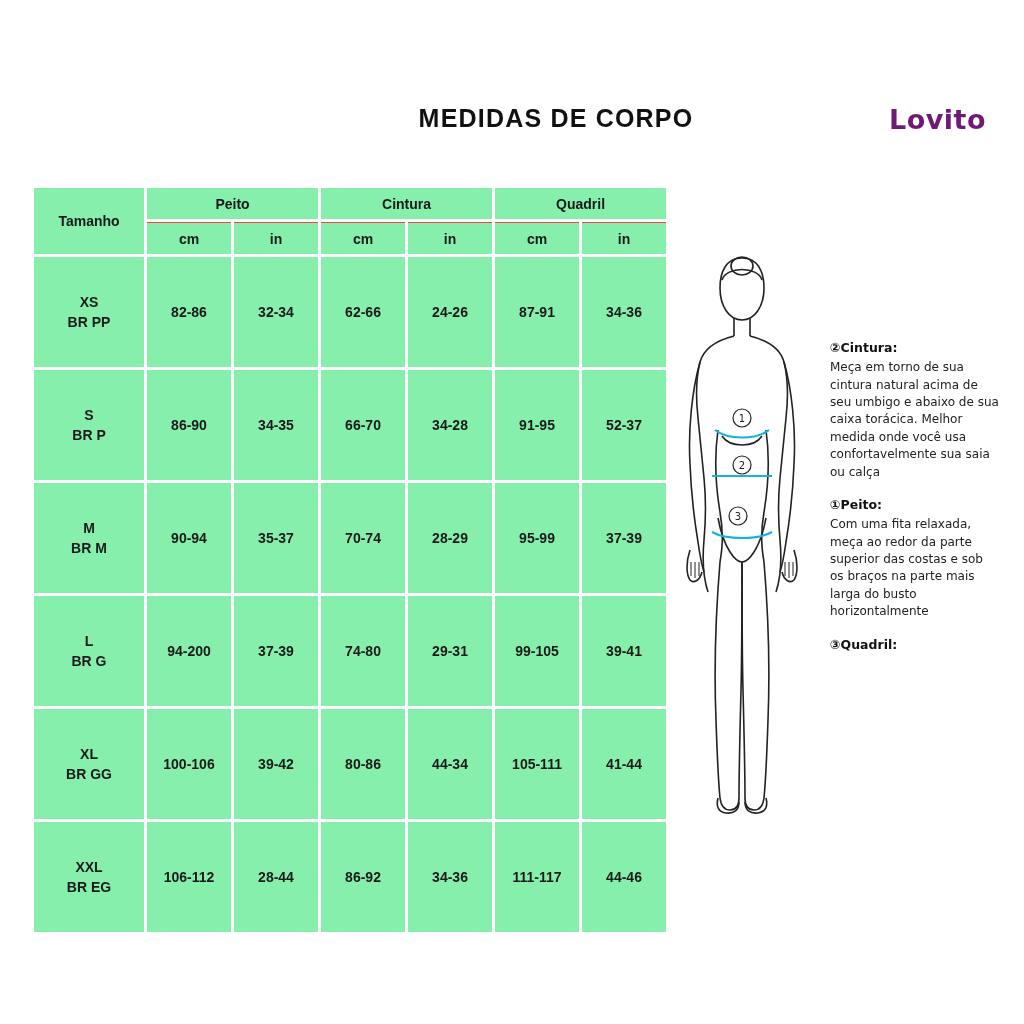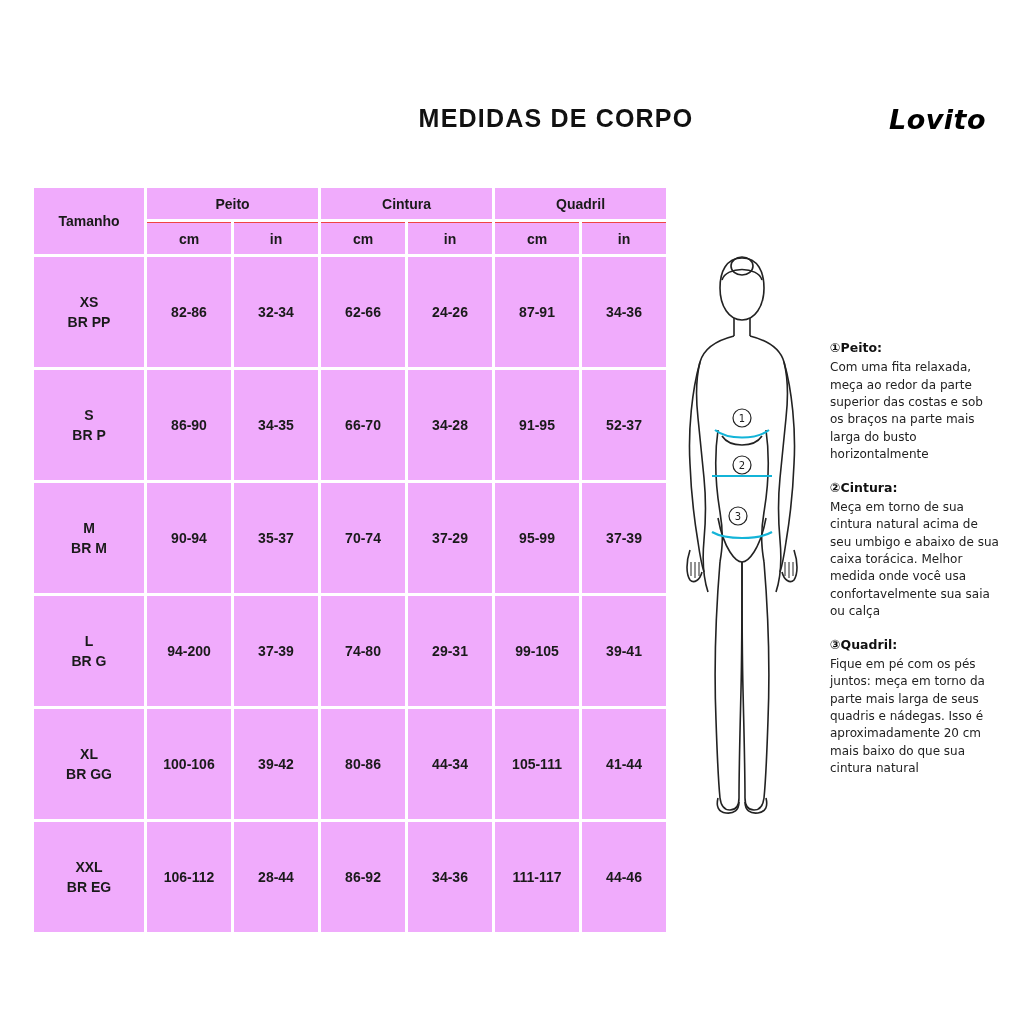--- a/index.html
+++ b/index.html
@@ -32,39 +32,38 @@
     color: #111;
     padding-left: 44px;
   }
   .brand {
     position: absolute;
     top: 104px;
     right: 38px;
     font-size: 27px;
     font-weight: bold;
     letter-spacing: 0.5px;
-    color: #000000;
+    color: #701a75;
     font-family: "DejaVu Sans", sans-serif;
-    font-style: italic;
   }
   
   .table-wrap {
     position: absolute;
     top: 185px;
     left: 31px;
     width: 622px;
   }
   table.size-table {
     border-collapse: separate;
     border-spacing: 3px;
     width: 622px;
     table-layout: fixed;
   }
   table.size-table td, table.size-table th {
-    background: #f0abfc;
+    background: #86efac;
     text-align: center;
     vertical-align: middle;
     font-size: 14px;
     color: #1a1a1a;
     padding: 0;
     font-weight: bold;
   }
   .hdr-group {
     height: 31px;
     font-size: 13.5px;
@@ -191,21 +190,21 @@
           <td class="val-cell">52-37</td>
         </tr>
         <tr>
           <td class="size-cell">
             <div>M</div>
             <div>BR M</div>
           </td>
           <td class="val-cell">90-94</td>
           <td class="val-cell">35-37</td>
           <td class="val-cell">70-74</td>
-          <td class="val-cell">37-29</td>
+          <td class="val-cell">28-29</td>
           <td class="val-cell">95-99</td>
           <td class="val-cell">37-39</td>
         </tr>
         <tr>
           <td class="size-cell">
             <div>L</div>
             <div>BR G</div>
           </td>
           <td class="val-cell">94-200</td>
           <td class="val-cell">37-39</td>
@@ -293,26 +292,25 @@
       <text x="82" y="172" font-size="10" text-anchor="middle" fill="#222" stroke="none" font-family="DejaVu Sans, sans-serif">1</text>
       <circle cx="82" cy="215" r="9" fill="#ffffff" stroke="#222" stroke-width="1.2"></circle>
       <text x="82" y="219" font-size="10" text-anchor="middle" fill="#222" stroke="none" font-family="DejaVu Sans, sans-serif">2</text>
       <circle cx="78" cy="266" r="9" fill="#ffffff" stroke="#222" stroke-width="1.2"></circle>
       <text x="78" y="270" font-size="10" text-anchor="middle" fill="#222" stroke="none" font-family="DejaVu Sans, sans-serif">3</text>
     </svg>
   </div>
 
   <div class="notes">
     <div class="note-block">
+      <div class="note-title">②Cintura:</div>
+      <div class="note-body">Meça em torno de sua cintura natural acima de seu umbigo e abaixo de sua caixa torácica. Melhor medida onde você usa confortavelmente sua saia ou calça</div>
+    </div>
+    <div class="note-block">
       <div class="note-title">①Peito:</div>
       <div class="note-body">Com uma fita relaxada, meça ao redor da parte superior das costas e sob os braços na parte mais larga do busto horizontalmente</div>
     </div>
     <div class="note-block">
-      <div class="note-title">②Cintura:</div>
-      <div class="note-body">Meça em torno de sua cintura natural acima de seu umbigo e abaixo de sua caixa torácica. Melhor medida onde você usa confortavelmente sua saia ou calça</div>
-    </div>
-    <div class="note-block">
       <div class="note-title">③Quadril:</div>
-      <div class="note-body">Fique em pé com os pés juntos: meça em torno da parte mais larga de seus quadris e nádegas. Isso é aproximadamente 20 cm mais baixo do que sua cintura natural</div>
     </div>
   </div>
 
 </div>
 
 </body></html>

